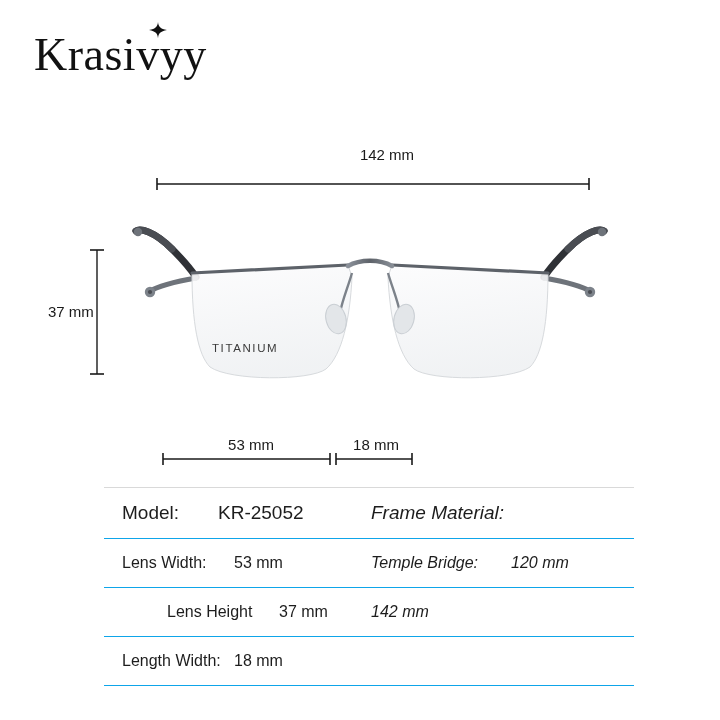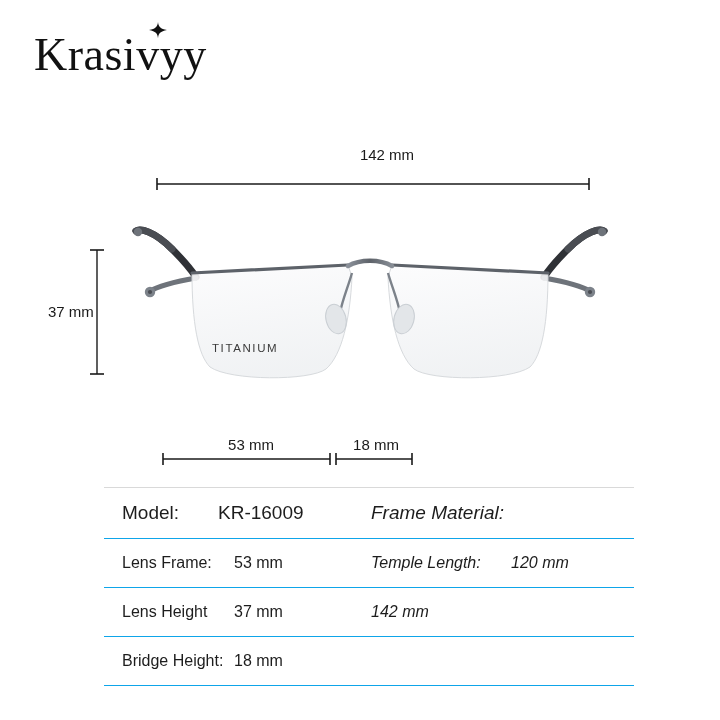--- a/index.html
+++ b/index.html
@@ -142,21 +142,21 @@
     font-size: 16px;
     color: #1d1d1d;
     white-space: nowrap;
   }
   .spec-row.first .spec-key,
   .spec-row.first .spec-val { font-size: 19px; }
 
   
   .k-model   { min-width: 96px; }
   .k-lensw   { min-width: 112px; }
-  .k-lensh   { min-width: 112px; }
+  .k-lensh   { min-width: 112px; margin-left: 45px; }
   .k-bridgew { min-width: 112px; }
   .k-fmat    { min-width: 140px; }
   .k-temple  { min-width: 140px; }
   .k-fwidth  { min-width: 120px; }
   .k-electro { min-width: 120px; }
 
   .titanium-text {
     font-size: 11.5px;
     letter-spacing: 1.6px;
     fill: #3b3b3b;
@@ -270,49 +270,49 @@
     <line x1="176" y1="7" x2="252" y2="7" stroke="#1a1a1a" stroke-width="1.4"></line>
     <line x1="176" y1="1" x2="176" y2="13" stroke="#1a1a1a" stroke-width="1.6"></line>
     <line x1="252" y1="1" x2="252" y2="13" stroke="#1a1a1a" stroke-width="1.6"></line>
   </svg>
 
   <div class="spec-table">
 
     <div class="spec-row first">
       <div class="spec-cell left">
         <span class="spec-key k-model">Model:</span>
-        <span class="spec-val">KR-16009</span>
+        <span class="spec-val">KR-25052</span>
       </div>
       <div class="spec-cell right">
         <span class="spec-key k-fmat">Frame Material:</span>
       </div>
     </div>
 
     <div class="spec-row">
       <div class="spec-cell left">
-        <span class="spec-key k-lensw">Lens Frame:</span>
+        <span class="spec-key k-lensw">Lens Width:</span>
         <span class="spec-val">53 mm</span>
       </div>
       <div class="spec-cell right">
-        <span class="spec-key k-temple">Temple Length:</span>
+        <span class="spec-key k-temple">Temple Bridge:</span>
         <span class="spec-val">120 mm</span>
       </div>
     </div>
 
     <div class="spec-row">
       <div class="spec-cell left">
         <span class="spec-key k-lensh">Lens Height</span>
         <span class="spec-val">37 mm</span>
       </div>
       <div class="spec-cell right">
         <span class="spec-val">142 mm</span>
       </div>
     </div>
 
     <div class="spec-row">
       <div class="spec-cell left">
-        <span class="spec-key k-bridgew">Bridge Height:</span>
+        <span class="spec-key k-bridgew">Length Width:</span>
         <span class="spec-val">18 mm</span>
       </div>
     </div>
 
   </div>
 </div>
 
 </body></html>

